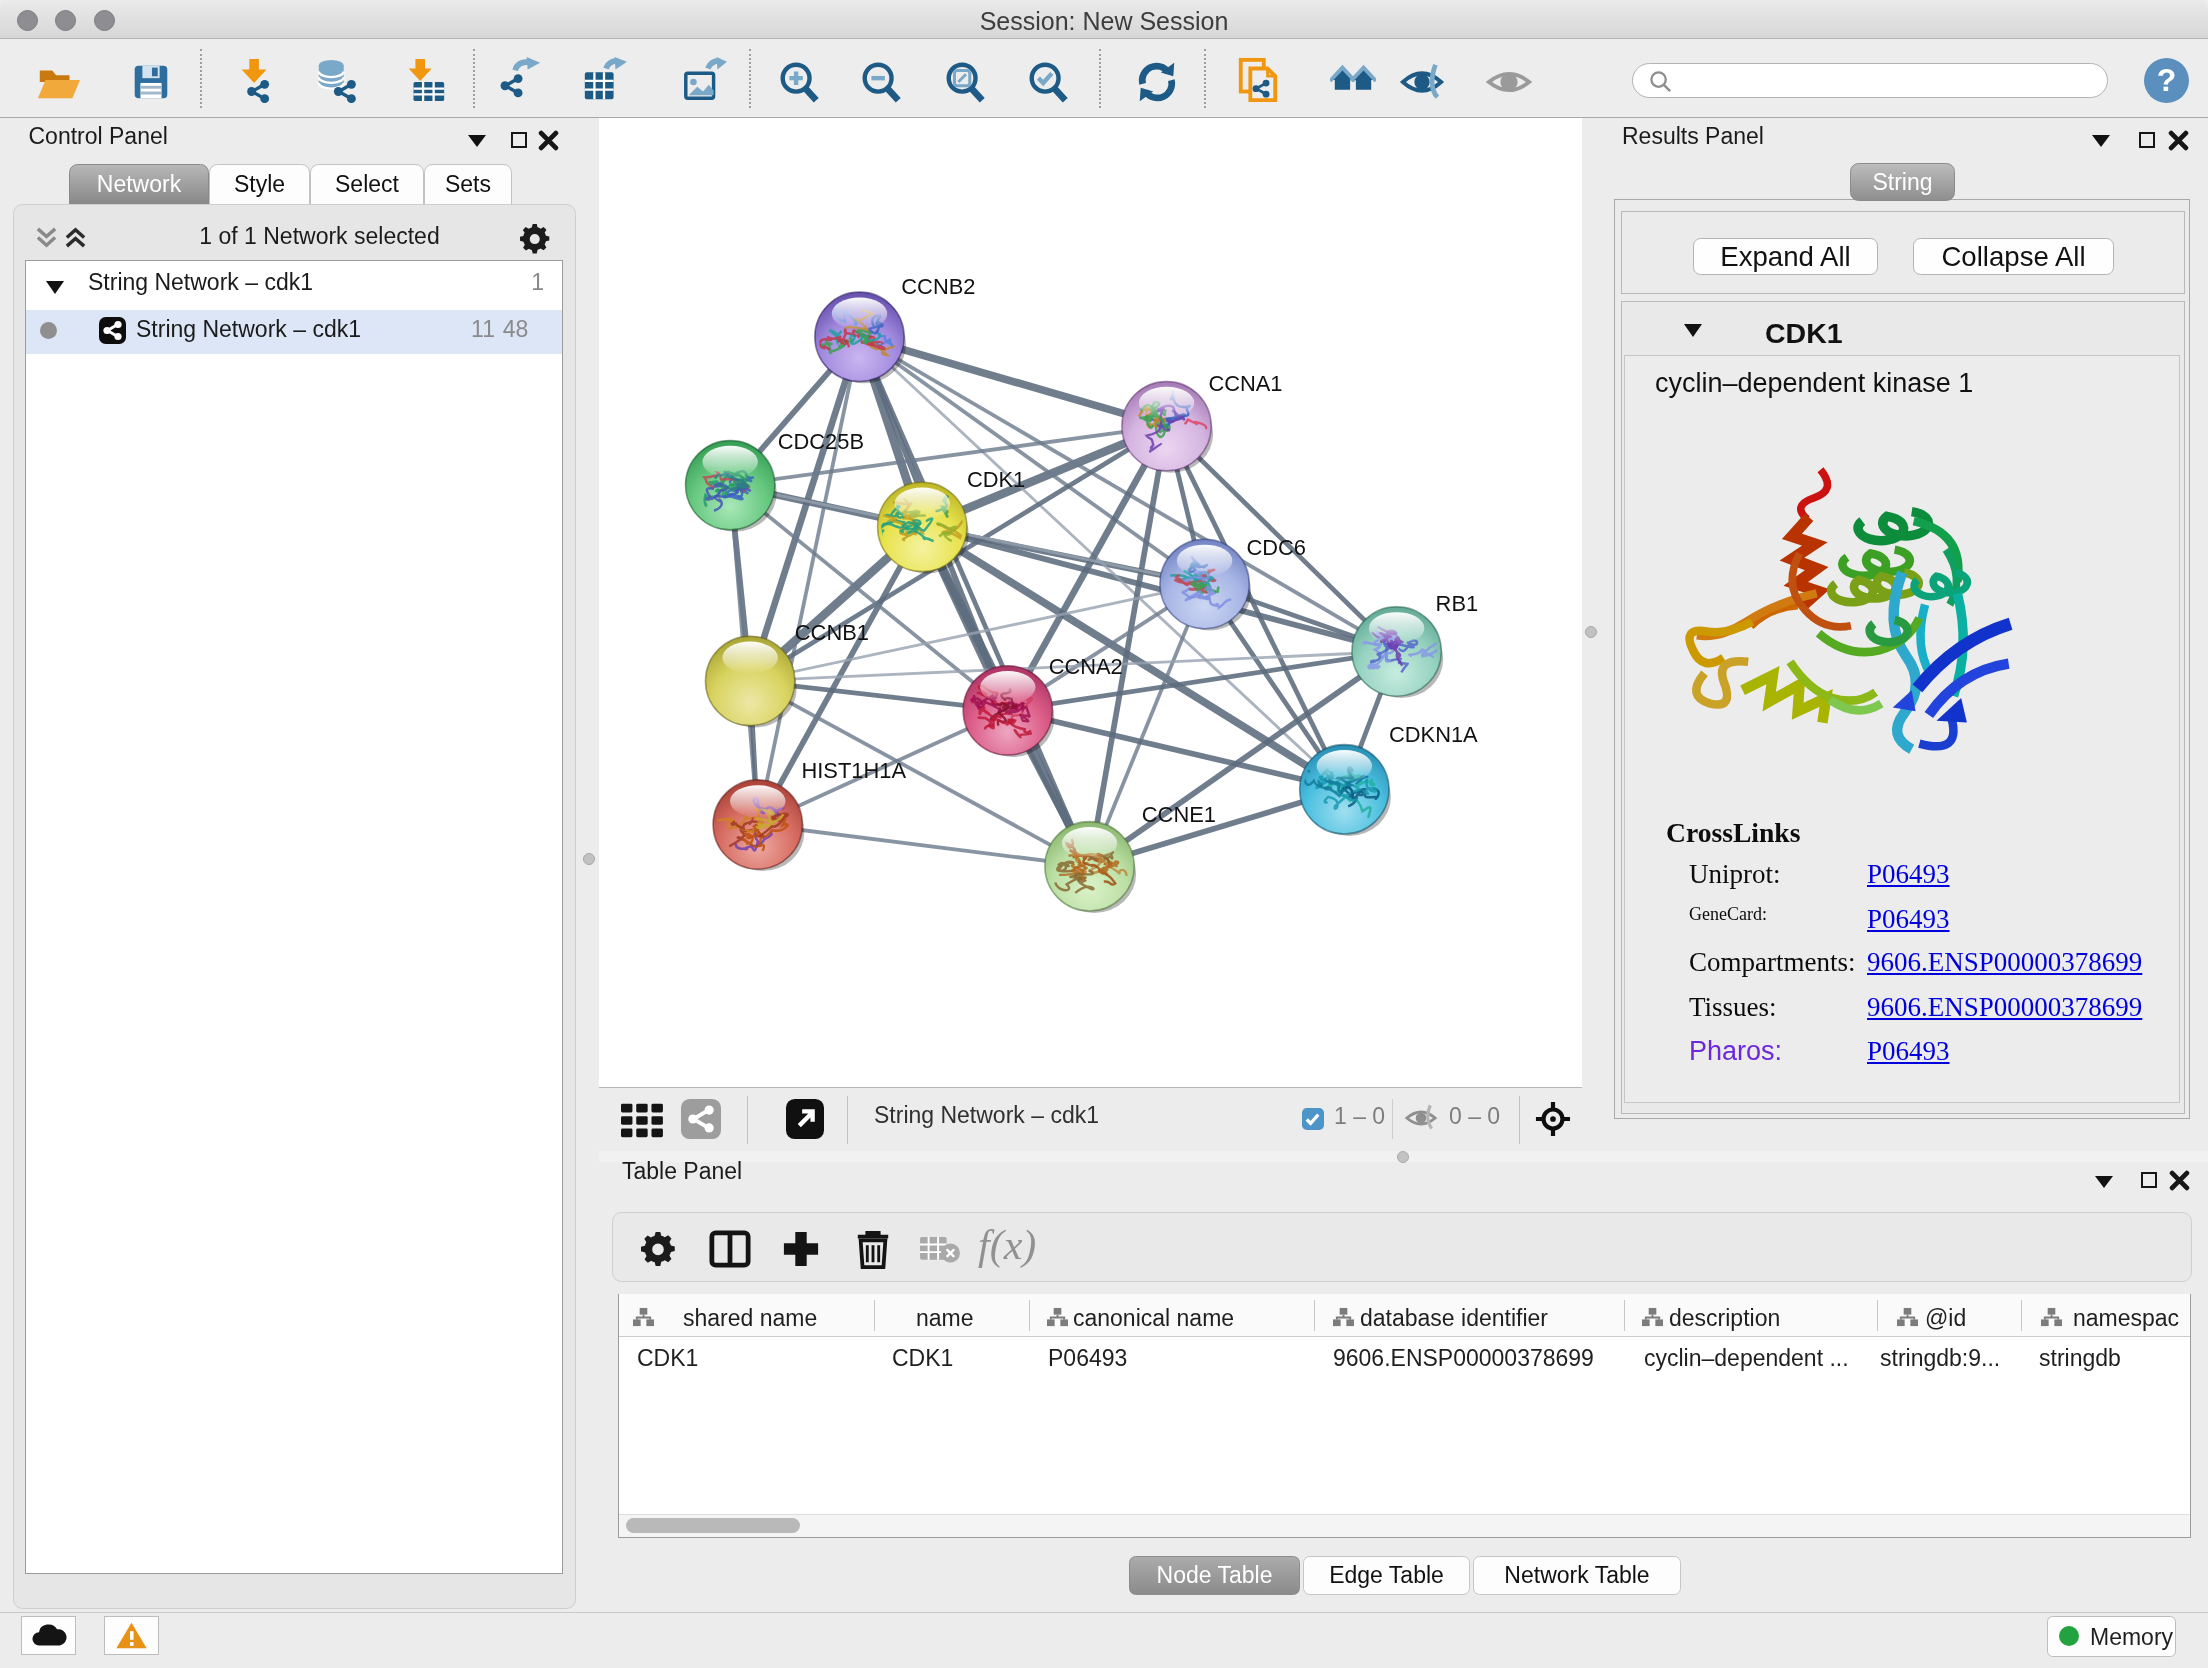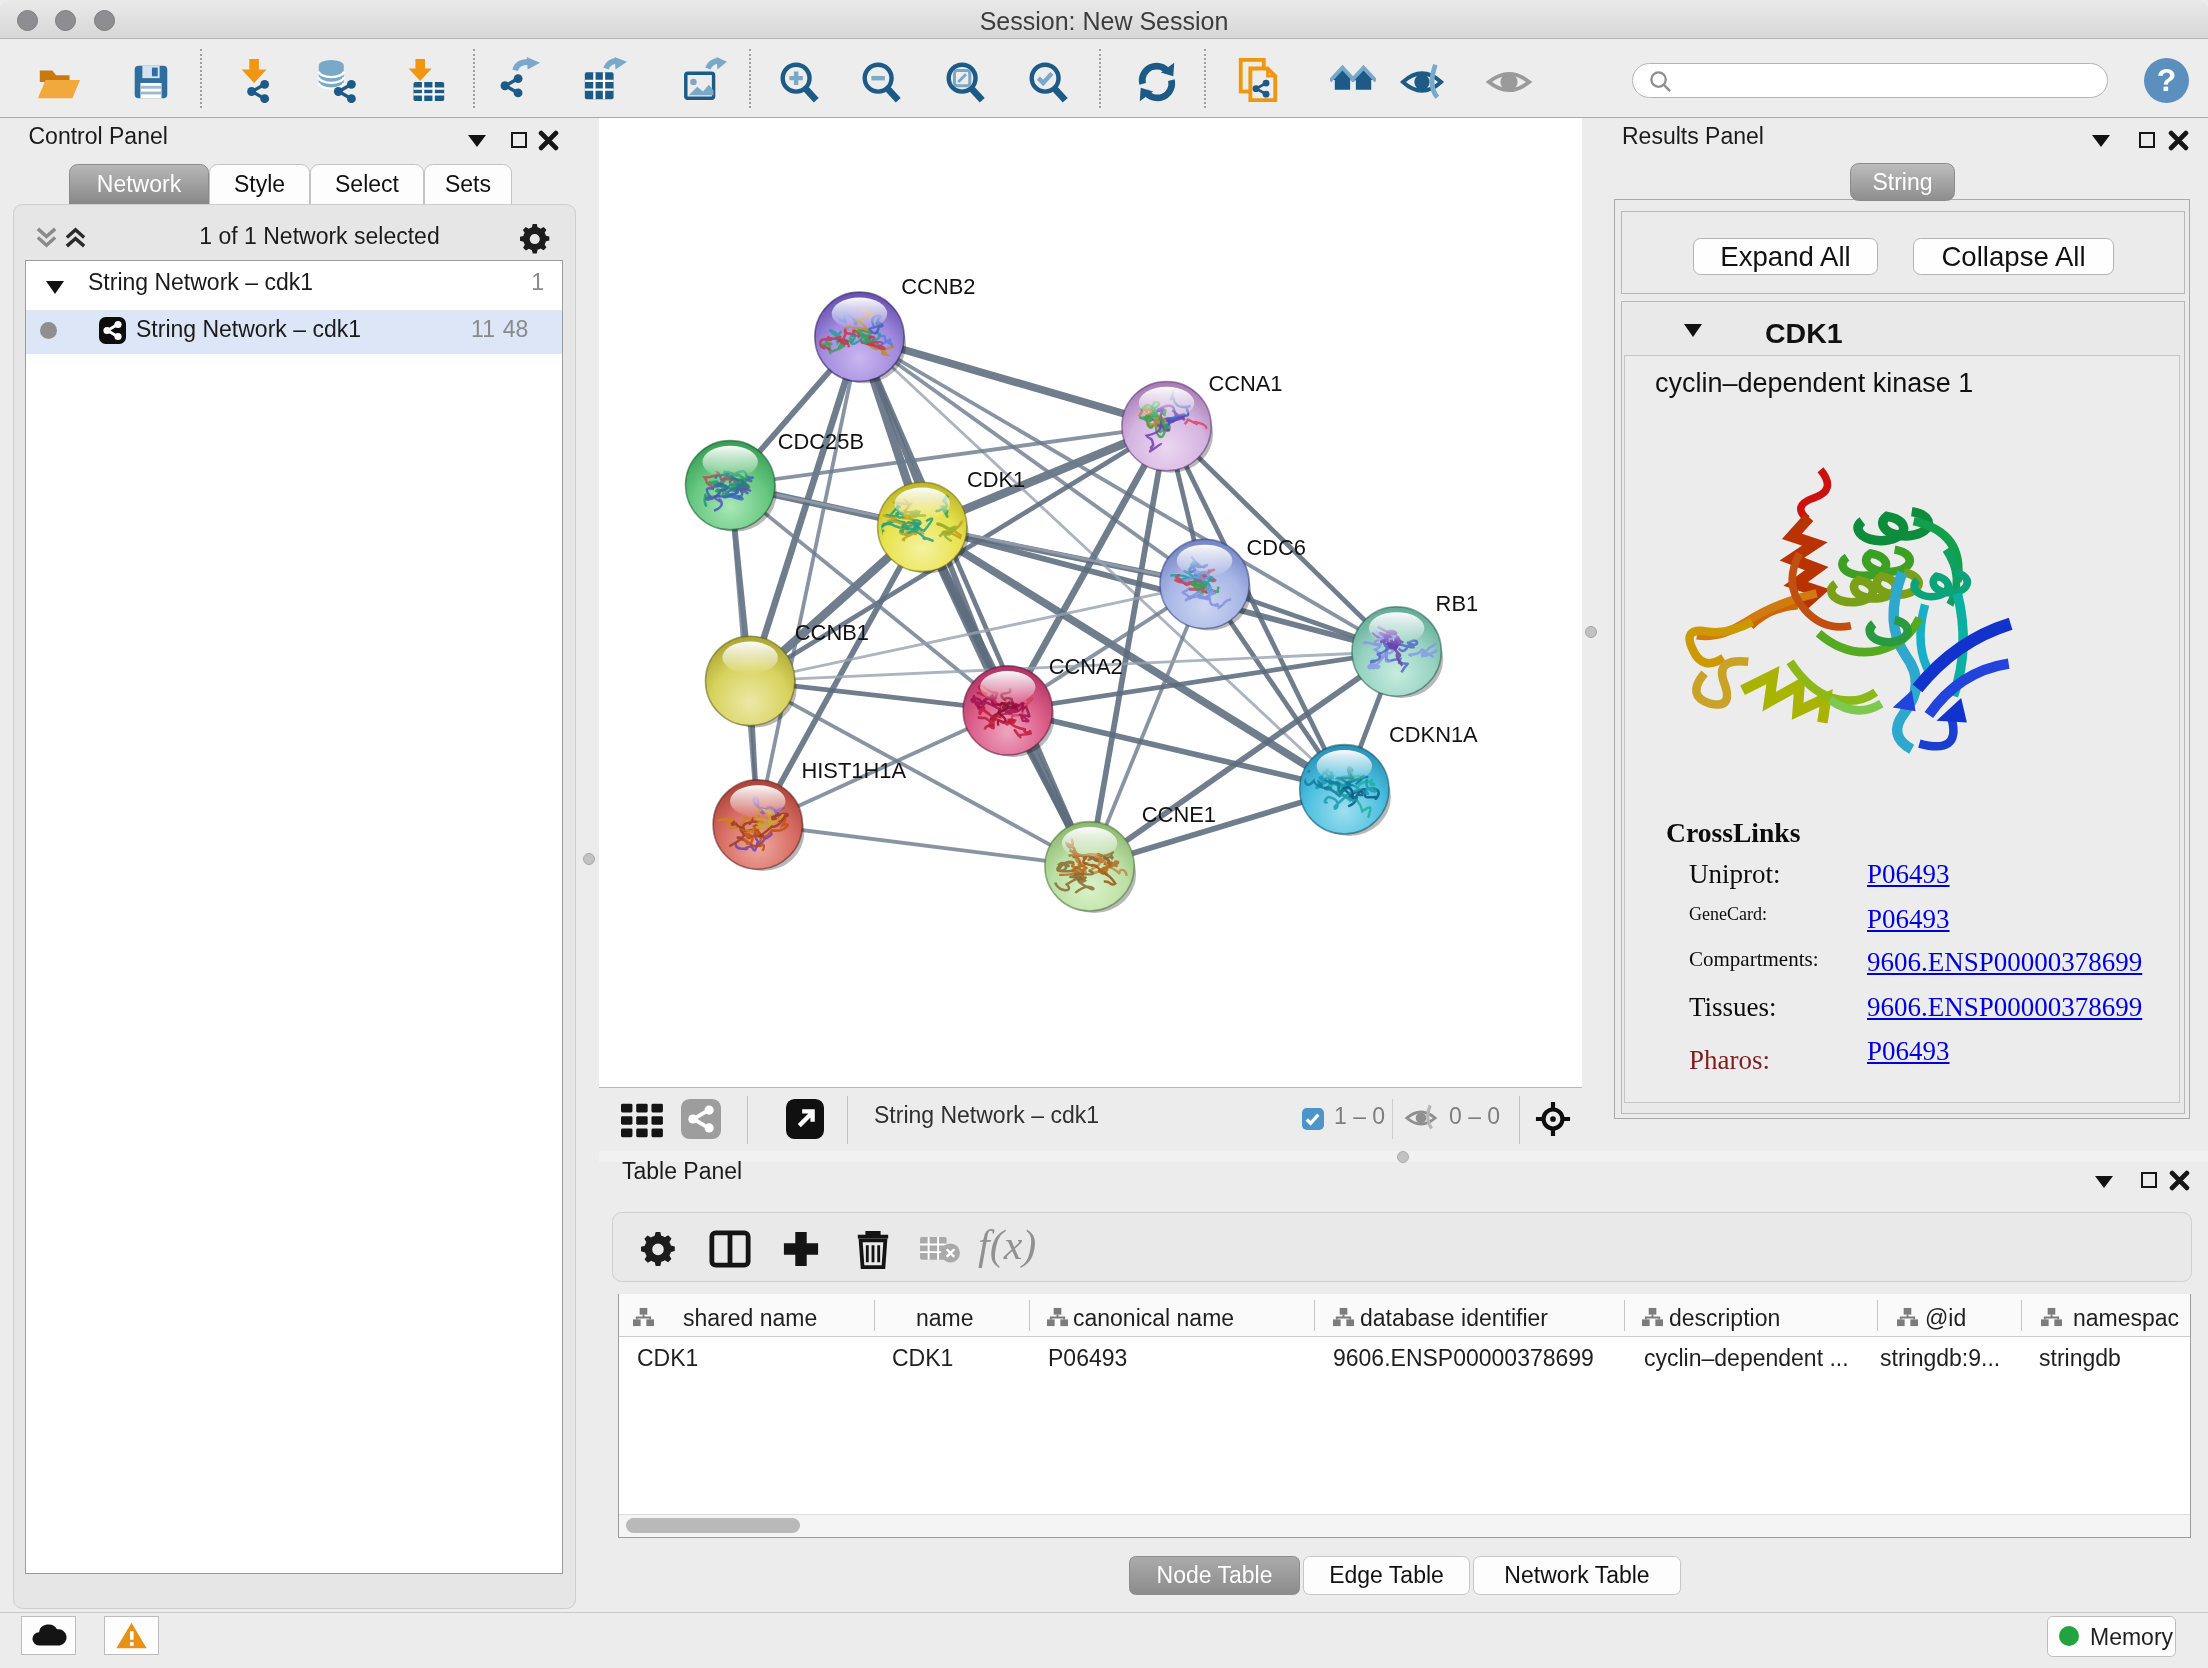--- a/index.html
+++ b/index.html
@@ -684,25 +684,25 @@
     <path d="M248 240 l-20 18 24 4z" fill="#2244dd" stroke="none"></path>
     <path d="M150 180 q30 26 64 18 q30 -8 42 -34" stroke="#55aa22" stroke-width="9"></path>
     <path d="M130 96 q-18 34 6 60 q20 22 48 16" stroke="#c05010" stroke-width="8"></path>
     <path d="M208 170 a20 12 0 1 0 22 -4" stroke="#2a9a40" stroke-width="9"></path>
   </svg>
 <div class="abs" style="left:1666px;top:817px;font-size:27.6px;font-weight:bold;color:#0c0c0c;font-family:'Liberation Serif',serif;">CrossLinks</div>
 <div class="abs" style="left:1689px;top:859px;font-size:27px;color:#0c0c0c;font-family:'Liberation Serif',serif;">Uniprot:</div>
 <div class="abs" style="left:1867px;top:859px;font-size:27px;color:#0000dd;text-decoration:underline;font-family:'Liberation Serif',serif;">P06493</div>
 <div class="abs" style="left:1689px;top:904px;font-size:18px;color:#0c0c0c;font-family:'Liberation Serif',serif;">GeneCard:</div>
 <div class="abs" style="left:1867px;top:904px;font-size:27px;color:#0000dd;text-decoration:underline;font-family:'Liberation Serif',serif;">P06493</div>
-<div class="abs" style="left:1689px;top:947px;font-size:21px;color:#0c0c0c;font-family:'Liberation Serif',serif;">Compartments:</div>
+<div class="abs" style="left:1689px;top:947px;font-size:27px;color:#0c0c0c;font-family:'Liberation Serif',serif;">Compartments:</div>
 <div class="abs" style="left:1867px;top:947px;font-size:27px;color:#0000dd;text-decoration:underline;font-family:'Liberation Serif',serif;">9606.ENSP00000378699</div>
 <div class="abs" style="left:1689px;top:992px;font-size:27px;color:#0c0c0c;font-family:'Liberation Serif',serif;">Tissues:</div>
 <div class="abs" style="left:1867px;top:992px;font-size:27px;color:#0000dd;text-decoration:underline;font-family:'Liberation Serif',serif;">9606.ENSP00000378699</div>
-<div class="abs" style="left:1689px;top:1036px;font-size:27px;color:#7f1d1d;font-family:Liberation Serif, serif;margin-top:9px;">Pharos:</div>
+<div class="abs" style="left:1689px;top:1036px;font-size:27px;color:#6d28d9;font-family:Liberation Sans, sans-serif;">Pharos:</div>
 <div class="abs" style="left:1867px;top:1036px;font-size:27px;color:#0000dd;text-decoration:underline;font-family:'Liberation Serif',serif;">P06493</div>
 <div class="abs t30" style="left:622px;top:1158px">Table Panel</div>
 <div class="abs" style="left:2095px;top:1176px;width:0;height:0;border-left:9.5px solid transparent;border-right:9.5px solid transparent;border-top:12.4px solid #111"></div>
 <div class="abs" style="left:2141px;top:1172px;width:16px;height:16px;border:2.9px solid #161616"></div>
 <svg class="abs" style="left:2169px;top:1170px" width="21" height="21" viewBox="0 0 20 20">
     <path d="M3 3 L17 17 M17 3 L3 17" stroke="#161616" stroke-width="4.6" stroke-linecap="round"></path>
   </svg>
 <div class="abs" style="left:612px;top:1212px;width:1580px;height:70px;background:#e9e9e9;border:1px solid #cfcfcf;border-radius:9.5px"></div>
 <svg class="abs" style="left:641px;top:1232px" width="34" height="34" viewBox="0 0 44 44">
     <path d="M19 0 h6 l1.2 5 a15 15 0 0 1 4.6 1.9 l4.4-2.6 4.2 4.2 -2.6 4.4 a15 15 0 0 1 1.9 4.6 l5 1.2 v6 l-5 1.2 a15 15 0 0 1 -1.9 4.6 l2.6 4.4 -4.2 4.2 -4.4 -2.6 a15 15 0 0 1 -4.6 1.9 L25 44 h-6 l-1.2 -5 a15 15 0 0 1 -4.6 -1.9 l-4.4 2.6 -4.2 -4.2 2.6 -4.4 a15 15 0 0 1 -1.9 -4.6 L0 25 v-6 l5 -1.2 a15 15 0 0 1 1.9 -4.6 L4.3 8.8 8.5 4.6 l4.4 2.6 a15 15 0 0 1 4.6 -1.9z M22 15 a7.5 7.5 0 1 0 0 15 a7.5 7.5 0 0 0 0 -15z" fill="#1c1c1c" fill-rule="evenodd"></path>

